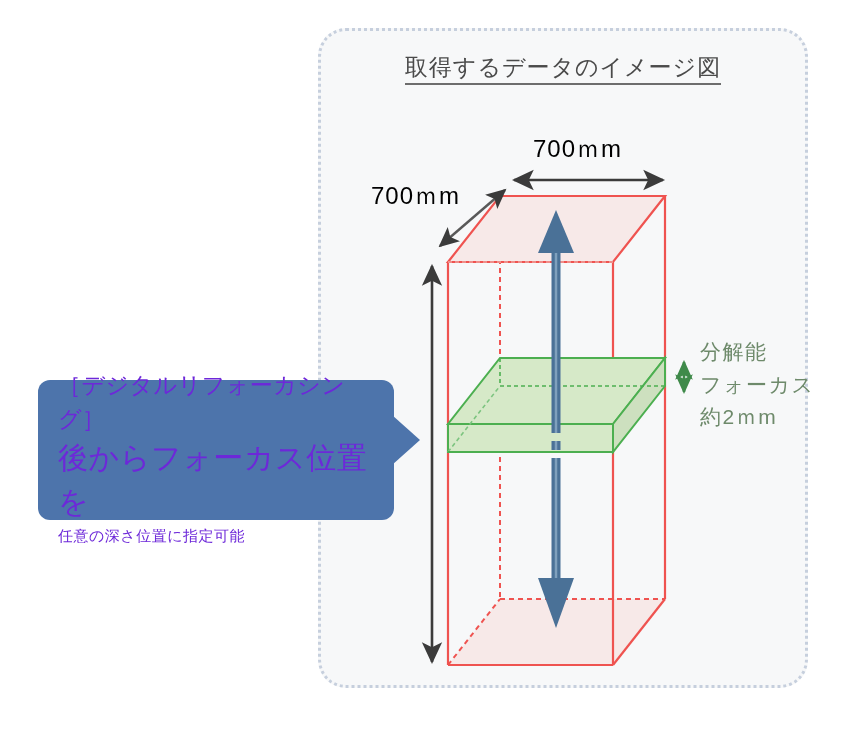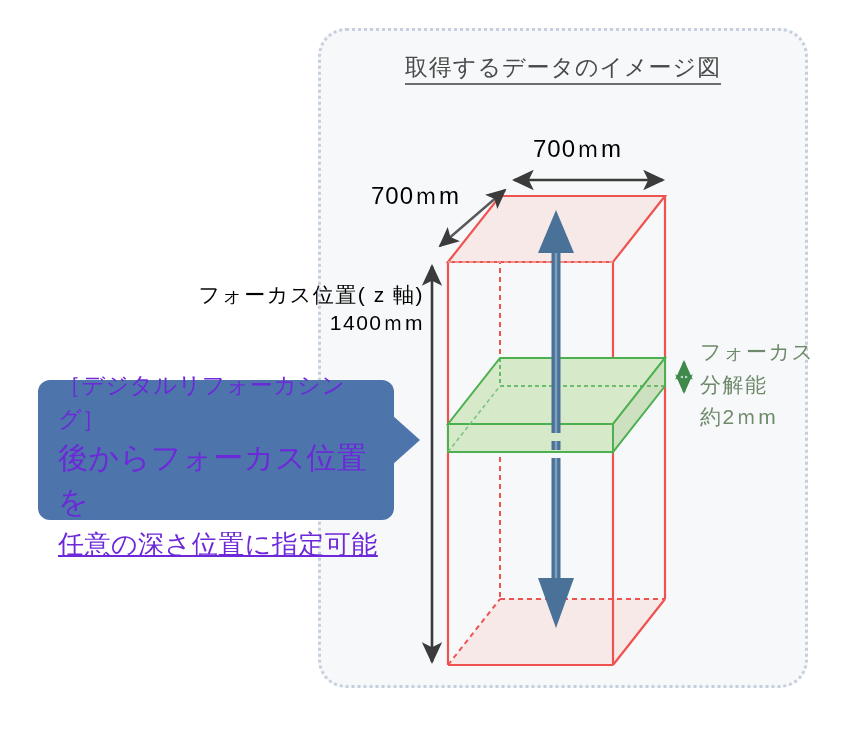--- a/index.html
+++ b/index.html
@@ -109,21 +109,21 @@
   .callout-text {
     position: absolute;
     left: 58px;
     top: 368px;
     width: 330px;
     color: #6d28d9;
     line-height: 1.48;
   }
   .callout-line1 { font-size: 23px; letter-spacing: 0.5px; }
   .callout-line2 { font-size: 30px; letter-spacing: 0.5px; }
-  .callout-line3 { font-size: 26px; letter-spacing: 0.5px; text-decoration: underline; }
+  .callout-line3 { font-size: 15px; letter-spacing: 0.5px; }
 
   svg.draw {
     position: absolute;
     left: 0; top: 0;
     width: 864px;
     height: 732px;
     overflow: visible;
   }
 </style>
 </head>
@@ -210,28 +210,24 @@
 
     <line x1="432" y1="266" x2="432" y2="662" stroke="#3b3b3b" stroke-width="2.6" marker-start="url(#arrTailDark)" marker-end="url(#arrHeadDark)"></line>
 
     <line x1="684" y1="362" x2="684" y2="392" stroke="#3f8a4a" stroke-width="2.6" marker-start="url(#arrTailGreen)" marker-end="url(#arrHeadGreen)"></line>
   </svg>
 
   <div class="lbl lbl-top-width">700ｍm</div>
 
   <div class="lbl lbl-depth">700ｍm</div>
 
-  <div class="lbl lbl-zaxis">
-    <div>フォーカス位置( z 軸)</div>
-    <div>1400ｍm</div>
-  </div>
 
   <div class="lbl lbl-res">
+    <div>分解能</div>
     <div>フォーカス</div>
-    <div>分解能</div>
     <div>約2ｍm</div>
   </div>
 
   <div class="callout"></div>
   <div class="callout-tail"></div>
   <div class="callout-text">
     <div class="callout-line1">［デジタルリフォーカシング］</div>
     <div class="callout-line2">後からフォーカス位置を</div>
     <div class="callout-line3">任意の深さ位置に指定可能</div>
   </div>

